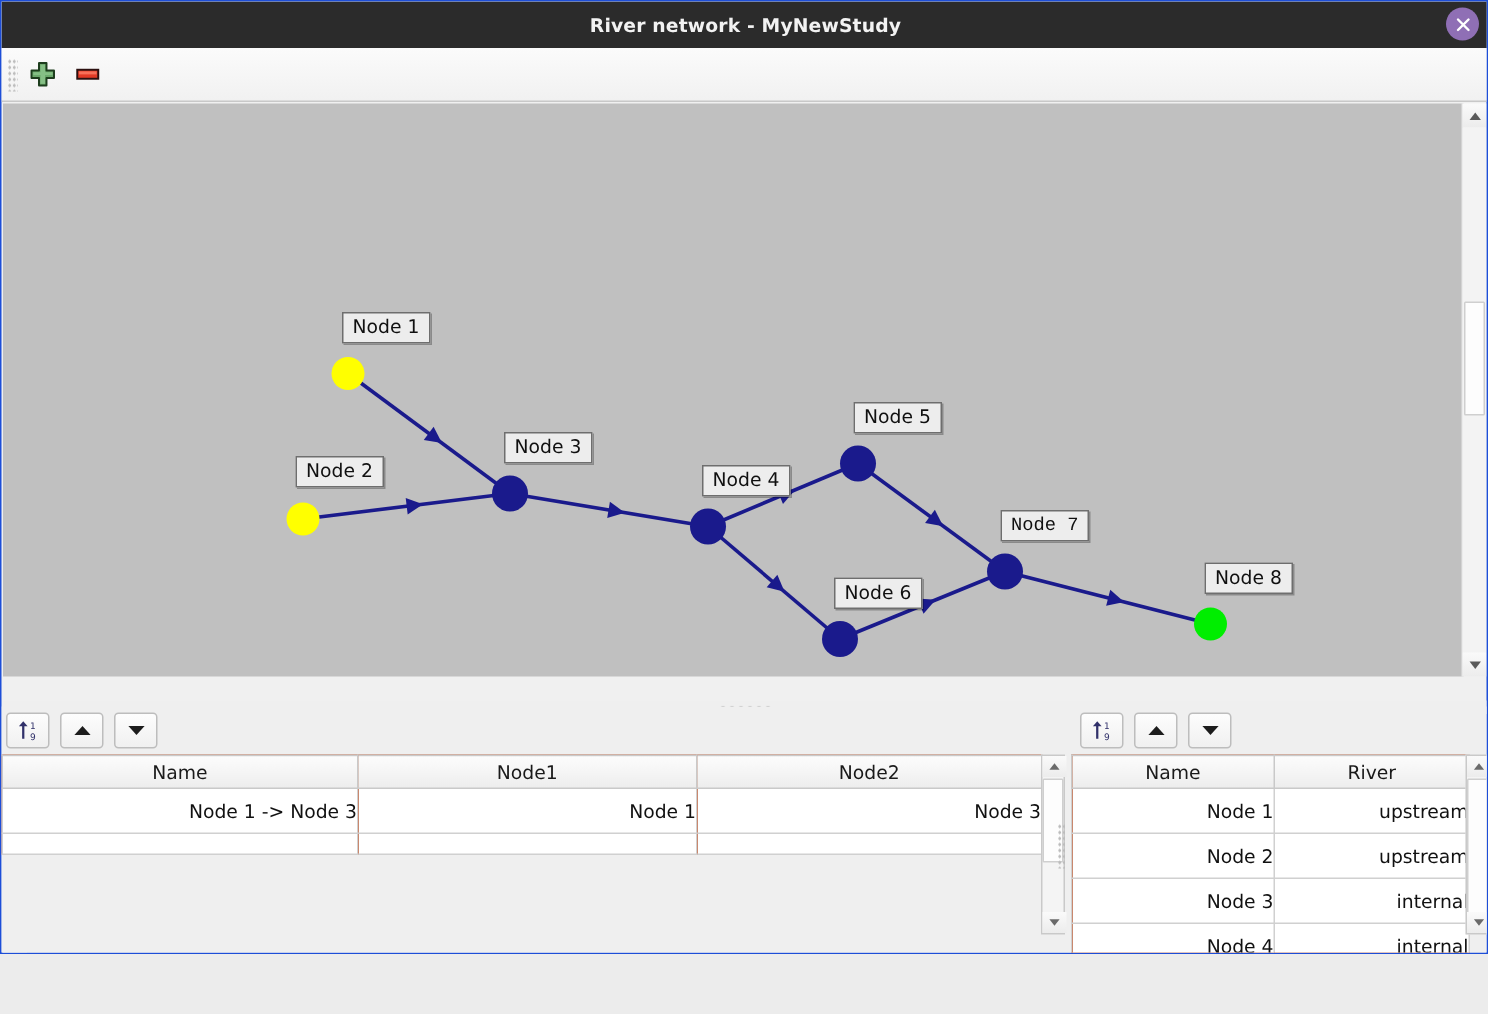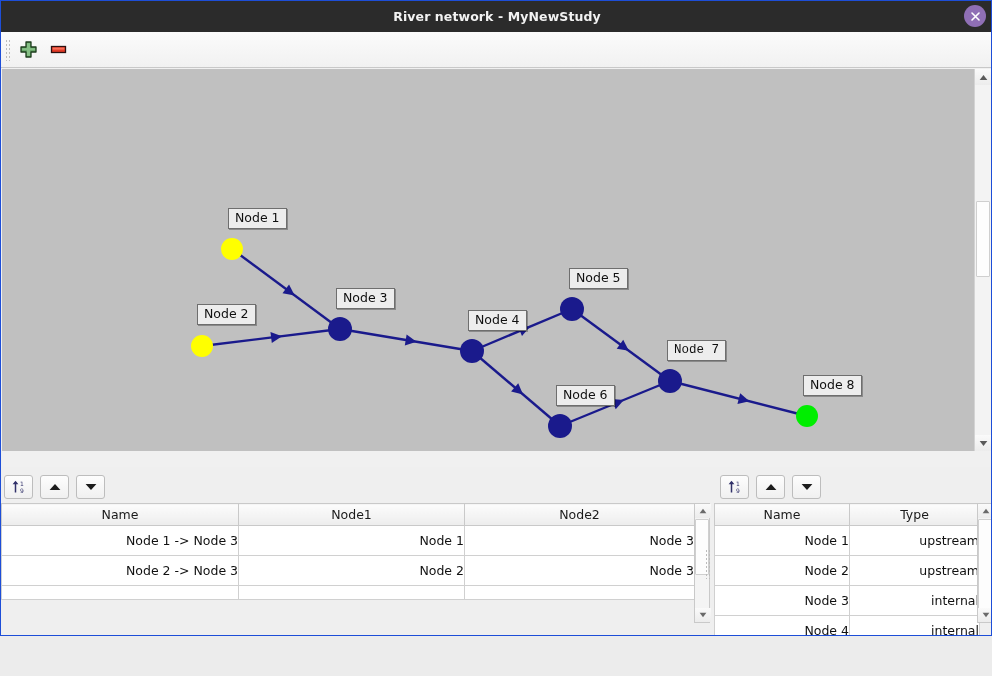--- a/index.html
+++ b/index.html
@@ -334,25 +334,20 @@
               <th>Node1</th>
               <th>Node2</th>
             </tr>
           </thead>
         <tbody>
             <tr>
               <td>Node 1 -&gt; Node 3</td>
               <td>Node 1</td>
               <td>Node 3</td>
             </tr>
-            <tr>
-              <td>Node 2 -&gt; Node 3</td>
-              <td>Node 2</td>
-              <td>Node 3</td>
-            </tr>
             <tr class="empty">
               <td></td>
               <td></td>
               <td></td>
             </tr>
           </tbody>
       </table>
 
       <div class="tbl-vscroll" style="left:693px; top:32px; height:120px;">
         <div class="sb-arrow" style="height:14px;">
@@ -393,21 +388,21 @@
       </div>
 
       <table class="grid" id="node-grid" style="left:3px; top:32px; width:265px;">
         <colgroup>
             <col style="width:135px">
             <col style="width:130px">
           </colgroup>
         <thead>
             <tr>
               <th>Name</th>
-              <th>Type</th>
+              <th>River</th>
             </tr>
           </thead>
         <tbody>
             <tr>
               <td>Node 1</td>
               <td>upstream</td>
             </tr>
             <tr>
               <td>Node 2</td>
               <td>upstream</td>

